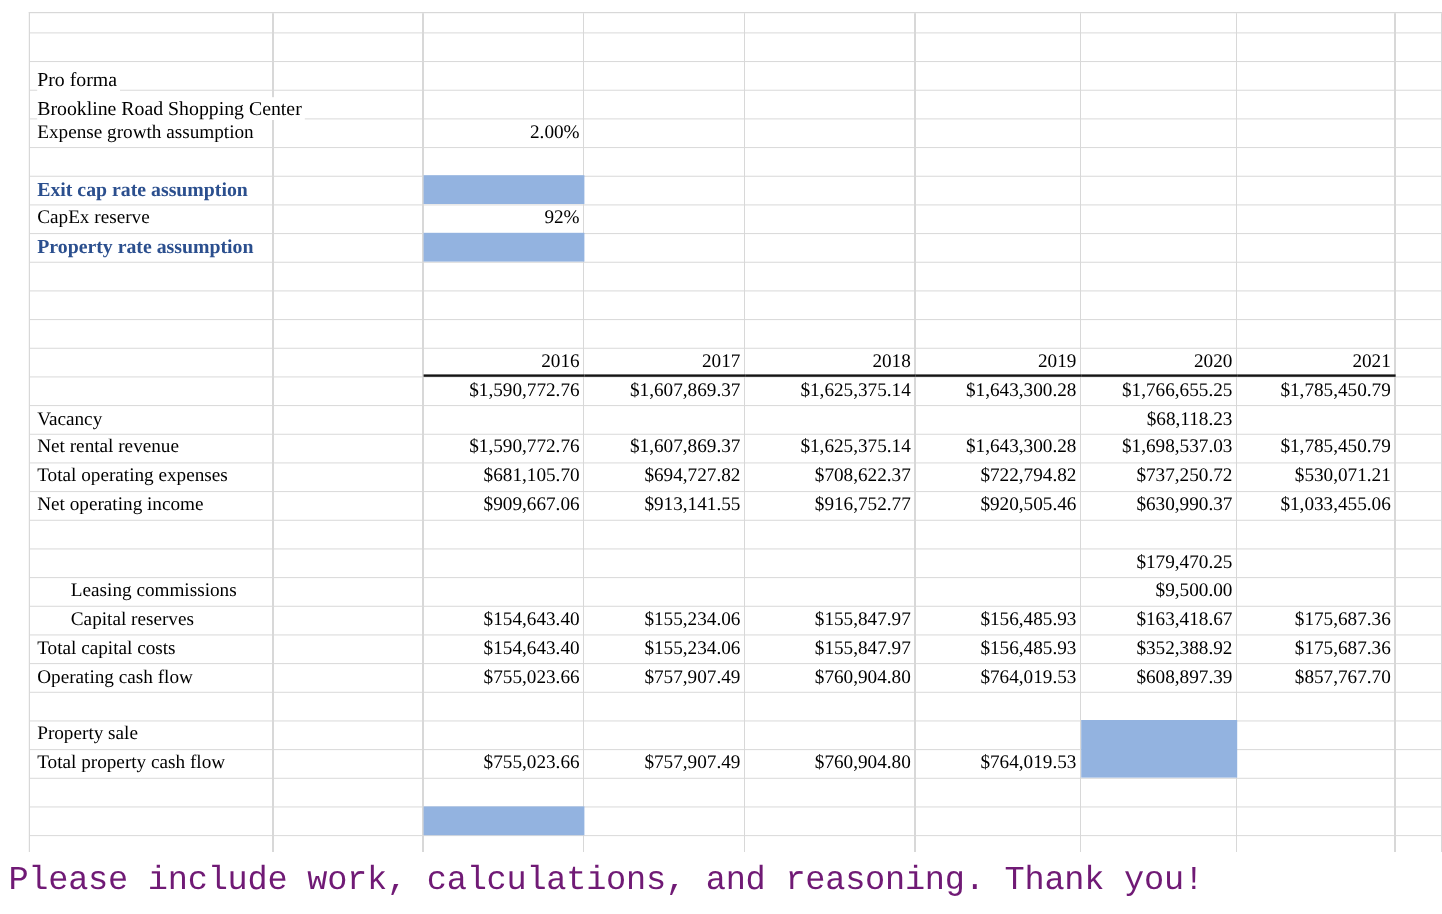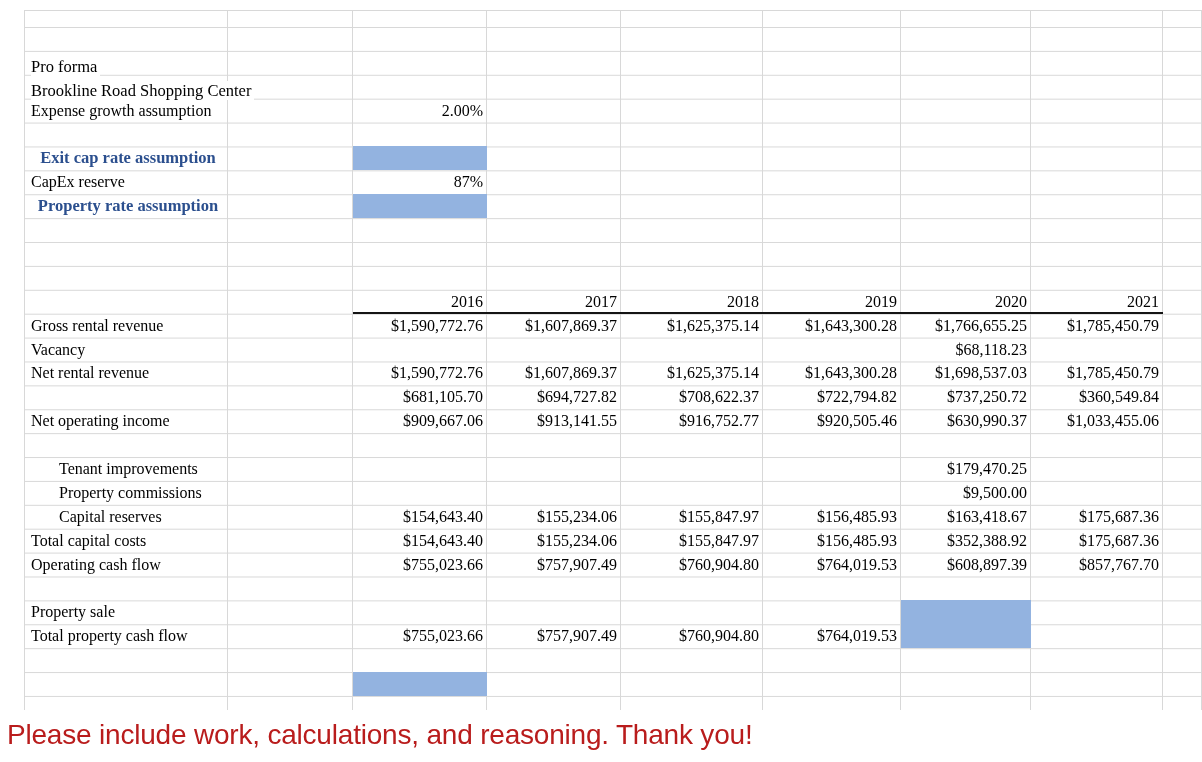--- a/index.html
+++ b/index.html
@@ -28,107 +28,106 @@
     background-repeat:no-repeat,no-repeat,no-repeat,no-repeat,no-repeat,no-repeat,no-repeat,no-repeat,no-repeat,repeat-y;
     background-size:auto,auto,auto,auto,auto,auto,auto,auto,auto,100% 23.9px;
     background-position:0 0,0 0,0 0,0 0,0 0,0 0,0 0,0 0,0 0,0 16px;
   }
   .cell{box-sizing:border-box;font-size:16px;line-height:23.5px;white-space:nowrap;}
   .lbl{position:relative;padding-left:6px;overflow:visible;z-index:2;}
   .lbl span{background:#fff;padding-right:3px;}
   .ind{padding-left:34px;}
   .num{text-align:right;padding-right:4px;}
   .b{font-weight:400;font-size:16.5px;margin-top:28px;}
-  .navy{font-weight:700;color:#2b4f8e;font-size:16.5px;text-align:center;}
+  .navy{font-weight:700;color:#2b4f8e;font-size:16.5px;}
   .blue{background:#93b3e0;z-index:1;}
   .yline{border-bottom:2px solid #141414;}
 
   
   .c1{grid-column:1}.c3{grid-column:3}.c4{grid-column:4}
   .c5{grid-column:5}.c6{grid-column:6}.c7{grid-column:7}.c8{grid-column:8}
   
   .r2{grid-row:2}.r3{grid-row:3}.r5{grid-row:5}.r7{grid-row:7}.r8{grid-row:8}.r9{grid-row:9}
   .r13{grid-row:13}.r14{grid-row:14}.r15{grid-row:15}.r16{grid-row:16}.r17{grid-row:17}
   .r18{grid-row:18}.r19{grid-row:19}.r20{grid-row:20}.r21{grid-row:21}.r22{grid-row:22}
   .r23{grid-row:23}.r24{grid-row:24}.r26{grid-row:26}.r27{grid-row:27}.r29{grid-row:29}
   .r26s2{grid-row:26 / 28;}
 
   
   .note{
     position:absolute;left:7px;top:717px;width:1190px;
-    font-family:Liberation Sans, sans-serif;font-size:28px;line-height:36px;
-    color:#b91c1c;letter-spacing:-0.2px;
+    font-family:Liberation Mono, monospace;font-size:28px;line-height:36px;
+    color:#701a75;letter-spacing:-0.2px;
   }
 </style>
 </head>
 <body>
 
 <div class="sheet">
 
   <div class="cell lbl b r2 c1"><span>Pro forma</span></div>
   <div class="cell lbl b r3 c1"><span>Brookline Road Shopping Center</span></div>
 
   <div class="cell lbl r5 c1"><span>Expense growth assumption</span></div>
   <div class="cell num r5 c3">2.00%</div>
 
   <div class="cell lbl navy r7 c1"><span>Exit cap rate assumption</span></div>
   <div class="cell blue r7 c3"></div>
 
   <div class="cell lbl r8 c1"><span>CapEx reserve</span></div>
-  <div class="cell num r8 c3">87%</div>
+  <div class="cell num r8 c3">92%</div>
 
   <div class="cell lbl navy r9 c1"><span>Property rate assumption</span></div>
   <div class="cell blue r9 c3"></div>
 
   <div class="cell num yline r13 c3">2016</div>
   <div class="cell num yline r13 c4">2017</div>
   <div class="cell num yline r13 c5">2018</div>
   <div class="cell num yline r13 c6">2019</div>
   <div class="cell num yline r13 c7">2020</div>
   <div class="cell num yline r13 c8">2021</div>
 
-  <div class="cell lbl r14 c1"><span>Gross rental revenue</span></div>
   <div class="cell num r14 c3">$1,590,772.76</div>
   <div class="cell num r14 c4">$1,607,869.37</div>
   <div class="cell num r14 c5">$1,625,375.14</div>
   <div class="cell num r14 c6">$1,643,300.28</div>
   <div class="cell num r14 c7">$1,766,655.25</div>
   <div class="cell num r14 c8">$1,785,450.79</div>
 
   <div class="cell lbl r15 c1"><span>Vacancy</span></div>
   <div class="cell num r15 c7">$68,118.23</div>
 
   <div class="cell lbl r16 c1"><span>Net rental revenue</span></div>
   <div class="cell num r16 c3">$1,590,772.76</div>
   <div class="cell num r16 c4">$1,607,869.37</div>
   <div class="cell num r16 c5">$1,625,375.14</div>
   <div class="cell num r16 c6">$1,643,300.28</div>
   <div class="cell num r16 c7">$1,698,537.03</div>
   <div class="cell num r16 c8">$1,785,450.79</div>
 
+  <div class="cell lbl r17 c1"><span>Total operating expenses</span></div>
   <div class="cell num r17 c3">$681,105.70</div>
   <div class="cell num r17 c4">$694,727.82</div>
   <div class="cell num r17 c5">$708,622.37</div>
   <div class="cell num r17 c6">$722,794.82</div>
   <div class="cell num r17 c7">$737,250.72</div>
-  <div class="cell num r17 c8">$360,549.84</div>
+  <div class="cell num r17 c8">$530,071.21</div>
 
   <div class="cell lbl r18 c1"><span>Net operating income</span></div>
   <div class="cell num r18 c3">$909,667.06</div>
   <div class="cell num r18 c4">$913,141.55</div>
   <div class="cell num r18 c5">$916,752.77</div>
   <div class="cell num r18 c6">$920,505.46</div>
   <div class="cell num r18 c7">$630,990.37</div>
   <div class="cell num r18 c8">$1,033,455.06</div>
 
 
-  <div class="cell lbl ind r20 c1"><span>Tenant improvements</span></div>
   <div class="cell num r20 c7">$179,470.25</div>
 
-  <div class="cell lbl ind r21 c1"><span>Property commissions</span></div>
+  <div class="cell lbl ind r21 c1"><span>Leasing commissions</span></div>
   <div class="cell num r21 c7">$9,500.00</div>
 
   <div class="cell lbl ind r22 c1"><span>Capital reserves</span></div>
   <div class="cell num r22 c3">$154,643.40</div>
   <div class="cell num r22 c4">$155,234.06</div>
   <div class="cell num r22 c5">$155,847.97</div>
   <div class="cell num r22 c6">$156,485.93</div>
   <div class="cell num r22 c7">$163,418.67</div>
   <div class="cell num r22 c8">$175,687.36</div>
 

